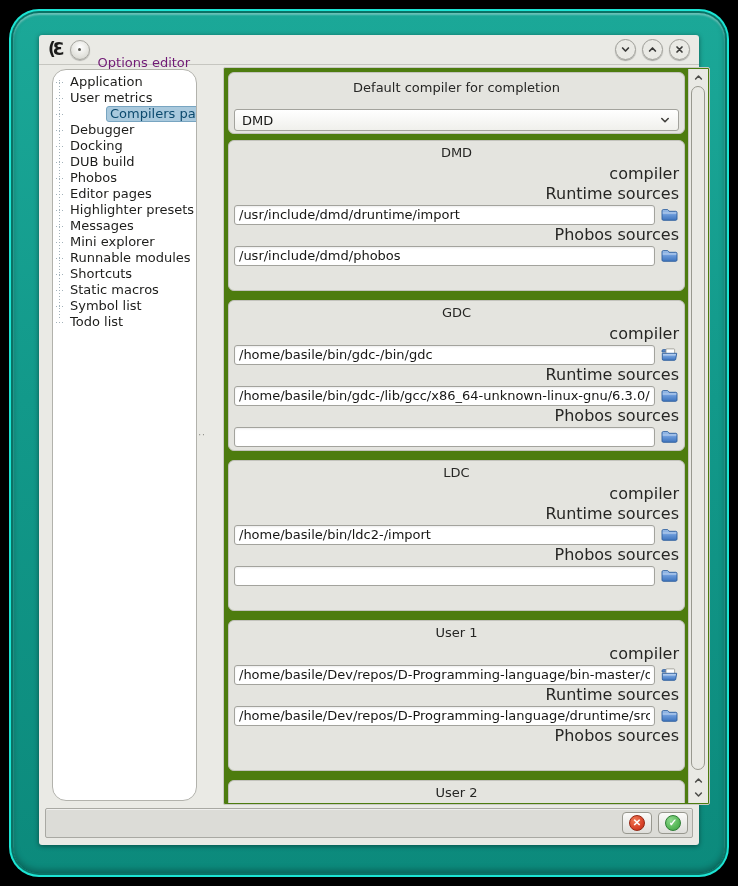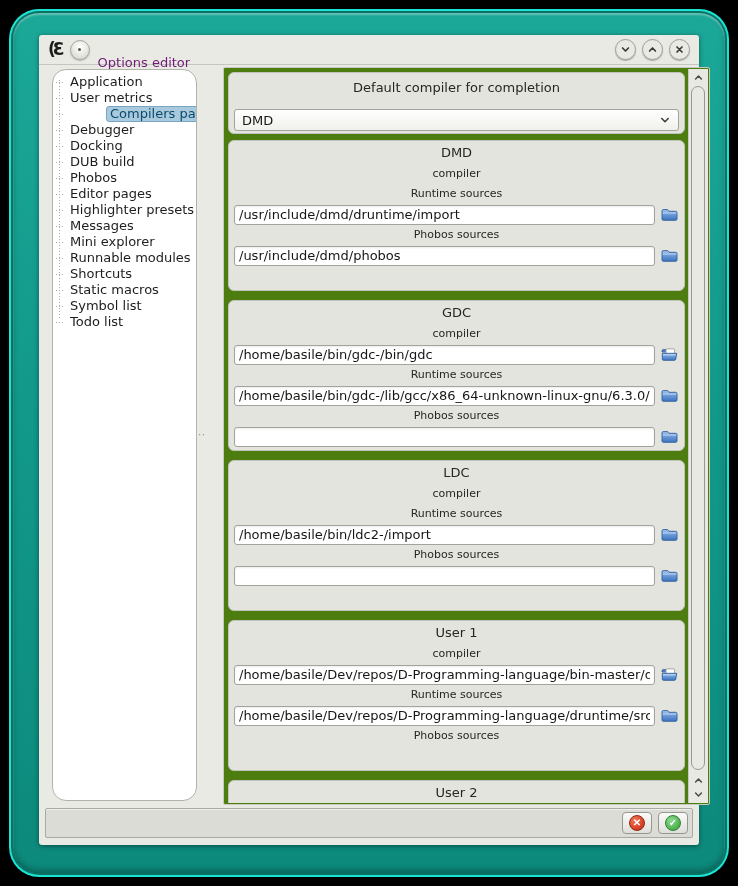--- a/index.html
+++ b/index.html
@@ -78,21 +78,21 @@
   }
   .scroll-view { position:absolute; left:1px; top:0; right:22px; bottom:1px; overflow:hidden; padding:4px 2px 0 3px; }
 
   .group-box {
     background:#e4e4df; border:1px solid #c3c3bd; border-radius:6px;
     padding:3px 5px 0 5px; margin-bottom:9px;
   }
   .group-box.default-box { height:62px; margin-bottom:6px; padding-top:6px; }
   .group-box.compiler-box { height:151px; }
   .group-title { text-align:center; font-size:13px; color:#262624; height:20px; line-height:18px; }
-  .field-label { text-align:center; font-size:11px; color:#262624; height:20px; line-height:20px; }
+  .field-label { text-align:right; font-size:16px; color:#262624; height:20px; line-height:20px; }
   .field-row { display:flex; align-items:center; gap:5px; height:21px; }
   .path-input {
     flex:1; height:20px; font-family:"DejaVu Sans","Liberation Sans",sans-serif;
     font-size:13px; color:#161614; background:#ffffff;
     border:1px solid #a3a39d; border-radius:3px; padding:0 4px;
     box-shadow:inset 0 1px 2px rgba(0,0,0,.08); outline:none;
   }
   .browse-btn { width:19px; height:17px; background:none; border:none; padding:0; cursor:pointer; display:flex; align-items:center; justify-content:center; }
 
   .combo {

